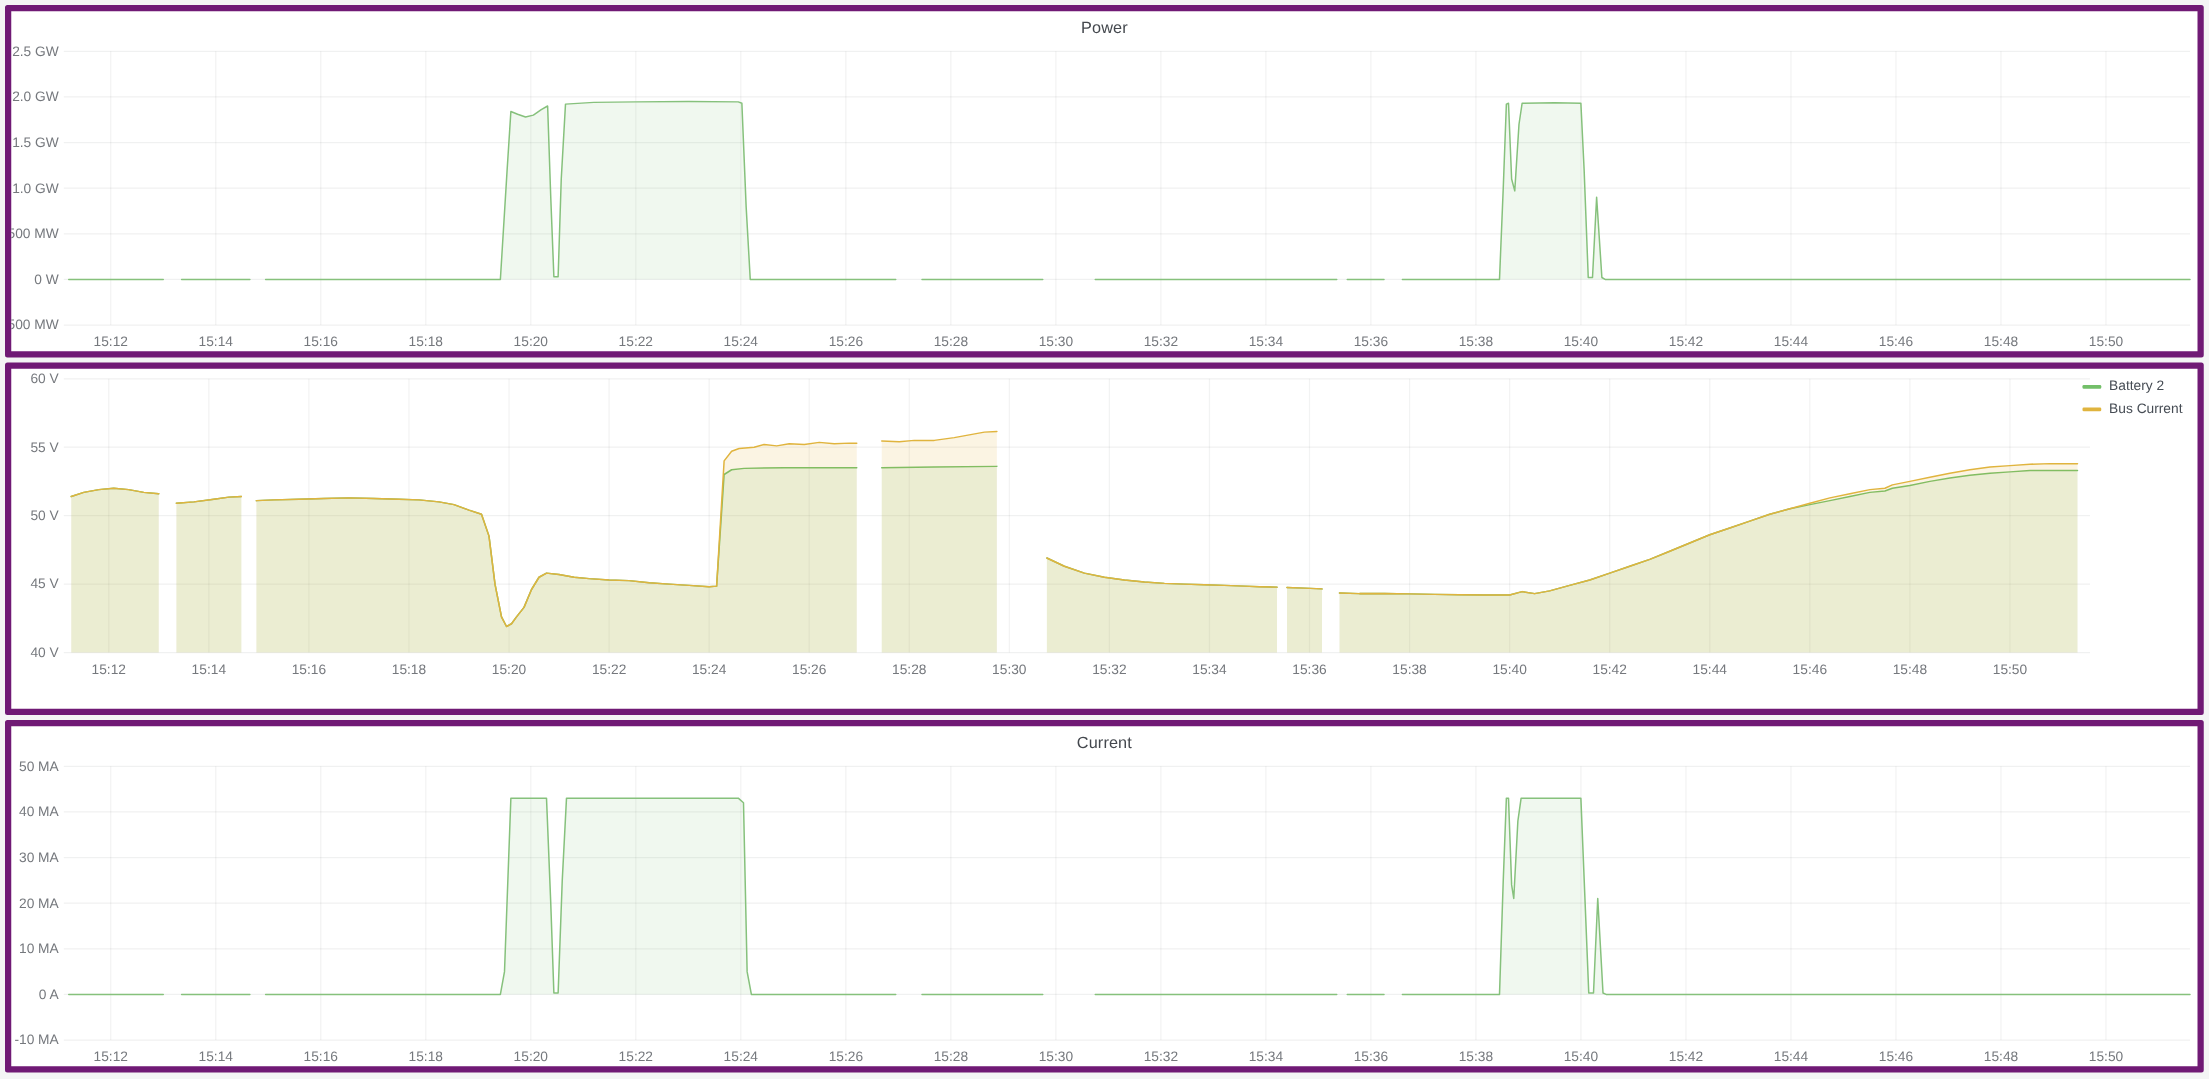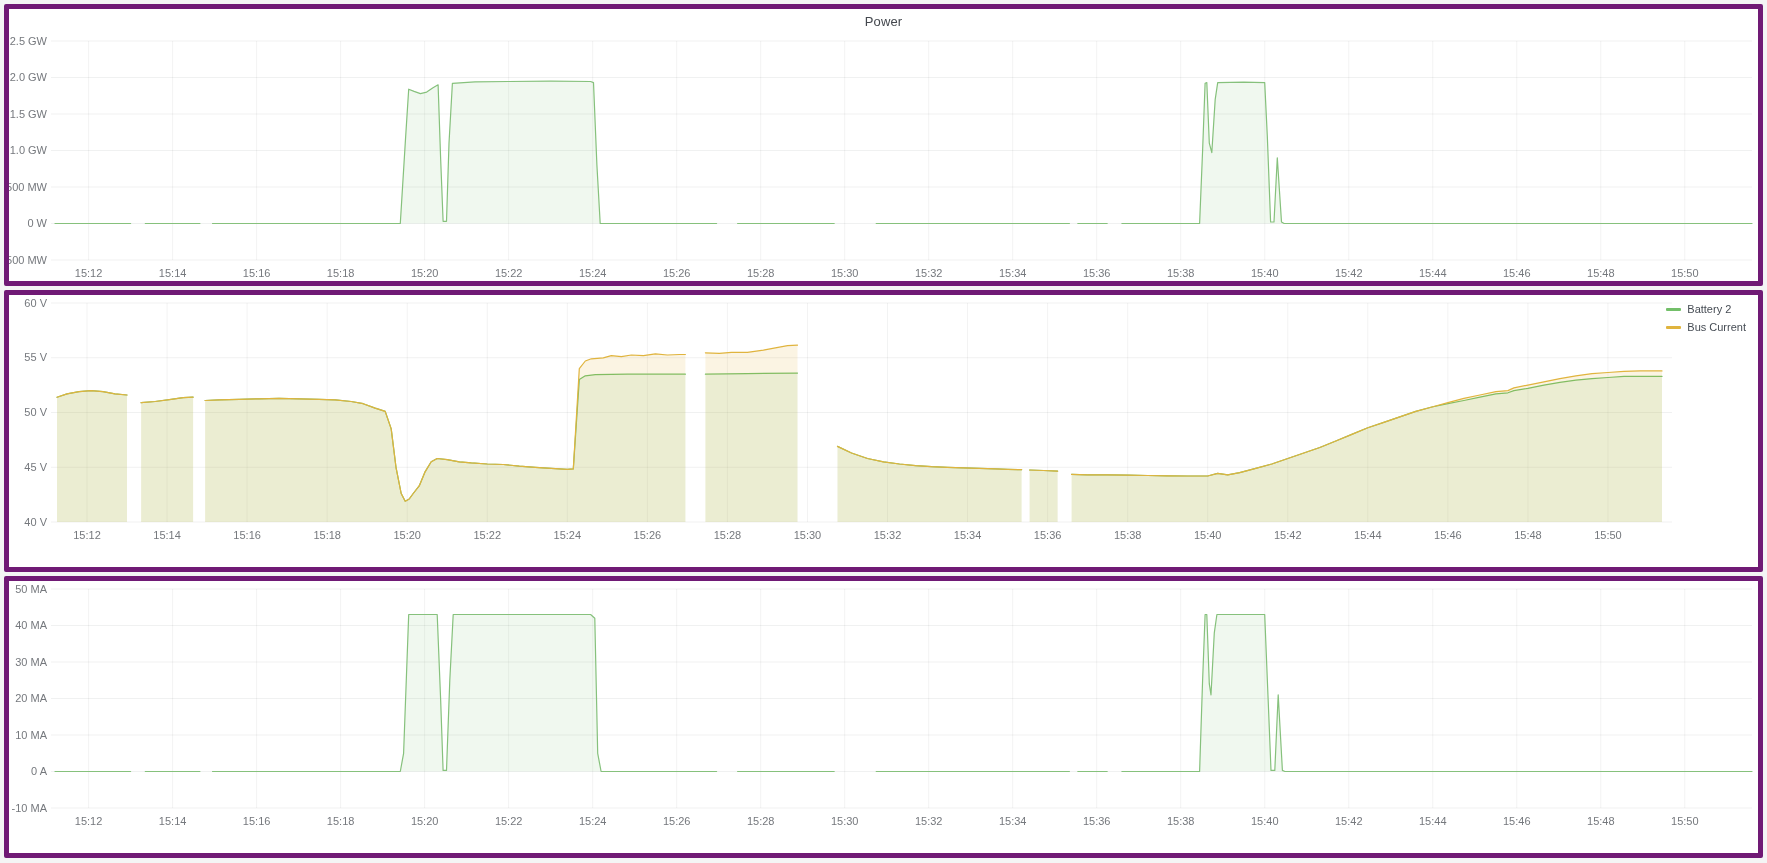--- a/index.html
+++ b/index.html
@@ -202,20 +202,23 @@
           <path d="M828.5,227.0 L828.5,151.4 L842.5,158.0 L858.5,163.5 L874.5,166.8 L890.5,169.0 L906.5,170.6 L922.5,171.7 L938.6,172.3 L954.6,172.8 L970.6,173.3 L986.6,173.9 L998.6,174.4 L1012.6,174.7 L1012.6,227.0 Z" fill="rgba(224,180,60,0.14)" stroke="none"></path>
           <path d="M828.5,151.4 L842.5,158.0 L858.5,163.5 L874.5,166.8 L890.5,169.0 L906.5,170.6 L922.5,171.7 L938.6,172.3 L954.6,172.8 L970.6,173.3 L986.6,173.9 L998.6,174.4 L1012.6,174.7" fill="none" stroke="#E0B43E" stroke-width="1.2" stroke-linejoin="round" stroke-linecap="round"></path>
           <path d="M1020.6,227.0 L1020.6,175.0 L1034.6,175.5 L1048.6,176.1 L1048.6,227.0 Z" fill="rgba(224,180,60,0.14)" stroke="none"></path>
           <path d="M1020.6,175.0 L1034.6,175.5 L1048.6,176.1" fill="none" stroke="#E0B43E" stroke-width="1.2" stroke-linejoin="round" stroke-linecap="round"></path>
           <path d="M1062.6,227.0 L1062.6,179.4 L1078.6,179.9 L1098.7,179.9 L1118.7,180.1 L1138.7,180.5 L1158.7,180.8 L1178.7,181.0 L1198.7,181.0 L1208.7,178.3 L1218.7,179.9 L1230.7,177.7 L1246.7,173.3 L1262.8,169.0 L1278.8,163.5 L1294.8,158.0 L1310.8,152.5 L1326.8,146.0 L1342.8,139.4 L1358.8,132.8 L1374.8,127.4 L1390.8,121.9 L1406.8,116.4 L1422.9,112.0 L1438.9,107.6 L1454.9,103.3 L1470.9,100.0 L1486.9,96.7 L1498.9,95.6 L1504.9,92.9 L1518.9,90.1 L1534.9,86.8 L1550.9,83.6 L1566.9,80.8 L1583.0,78.6 L1599.0,77.5 L1615.0,76.4 L1631.0,75.9 L1653.0,75.9 L1653.0,227.0 Z" fill="rgba(224,180,60,0.14)" stroke="none"></path>
           <path d="M1062.6,179.4 L1078.6,179.9 L1098.7,179.9 L1118.7,180.1 L1138.7,180.5 L1158.7,180.8 L1178.7,181.0 L1198.7,181.0 L1208.7,178.3 L1218.7,179.9 L1230.7,177.7 L1246.7,173.3 L1262.8,169.0 L1278.8,163.5 L1294.8,158.0 L1310.8,152.5 L1326.8,146.0 L1342.8,139.4 L1358.8,132.8 L1374.8,127.4 L1390.8,121.9 L1406.8,116.4 L1422.9,112.0 L1438.9,107.6 L1454.9,103.3 L1470.9,100.0 L1486.9,96.7 L1498.9,95.6 L1504.9,92.9 L1518.9,90.1 L1534.9,86.8 L1550.9,83.6 L1566.9,80.8 L1583.0,78.6 L1599.0,77.5 L1615.0,76.4 L1631.0,75.9 L1653.0,75.9" fill="none" stroke="#E0B43E" stroke-width="1.2" stroke-linejoin="round" stroke-linecap="round"></path>
         </svg></div>
   </section>
 
   <section class="panel">
+    <div class="panel-header">
+      <span class="panel-title">Current</span>
+    </div>
     <div class="chart"><svg width="1757" height="254" viewBox="0 0 1757 254">
           <line x1="79.60396039603962" x2="79.60396039603962" y1="8" y2="227" stroke="rgba(0,10,23,0.05)" stroke-width="1"></line>
           <text x="79.60396039603962" y="244" text-anchor="middle">15:12</text>
           <line x1="163.61386138613864" x2="163.61386138613864" y1="8" y2="227" stroke="rgba(0,10,23,0.05)" stroke-width="1"></line>
           <text x="163.61386138613864" y="244" text-anchor="middle">15:14</text>
           <line x1="247.6237623762376" x2="247.6237623762376" y1="8" y2="227" stroke="rgba(0,10,23,0.05)" stroke-width="1"></line>
           <text x="247.6237623762376" y="244" text-anchor="middle">15:16</text>
           <line x1="331.6336633663366" x2="331.6336633663366" y1="8" y2="227" stroke="rgba(0,10,23,0.05)" stroke-width="1"></line>
           <text x="331.6336633663366" y="244" text-anchor="middle">15:18</text>
           <line x1="415.64356435643566" x2="415.64356435643566" y1="8" y2="227" stroke="rgba(0,10,23,0.05)" stroke-width="1"></line>

